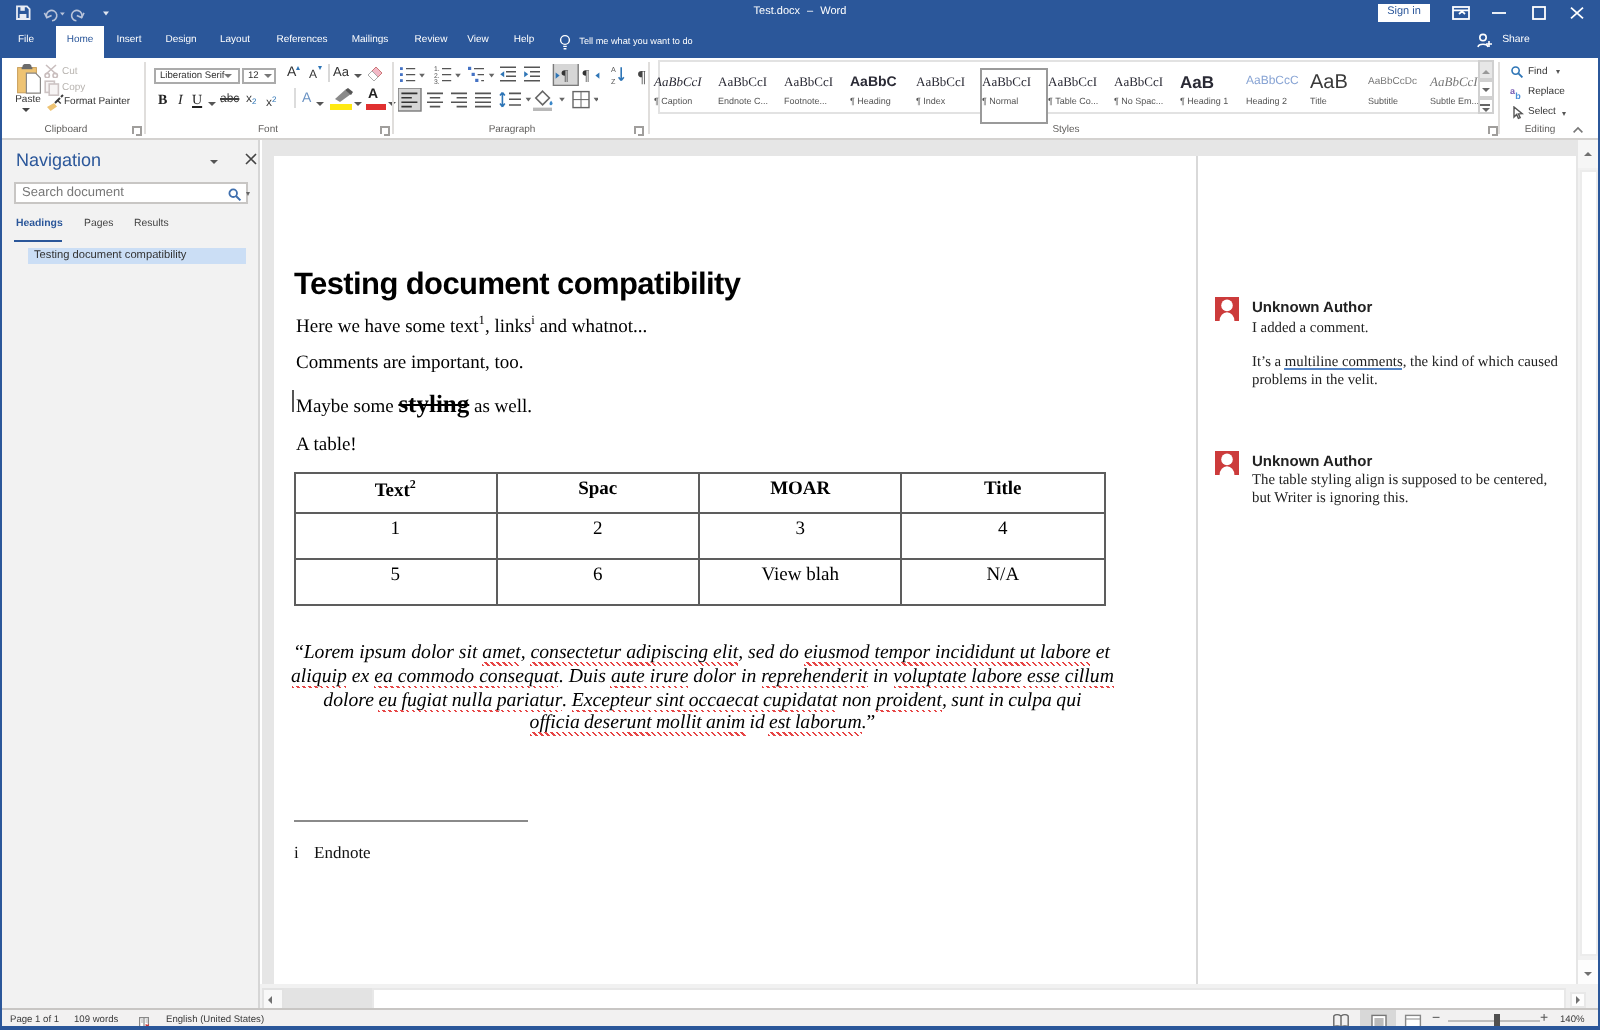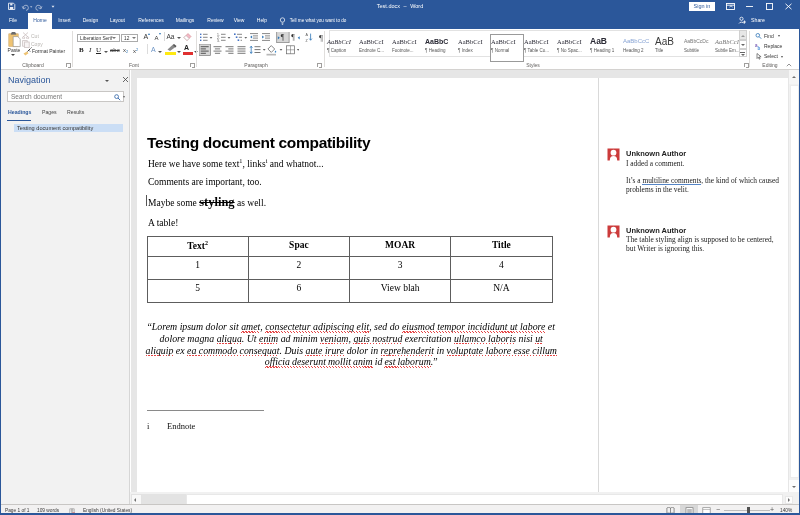--- a/index.html
+++ b/index.html
@@ -414,27 +414,27 @@
     <tr>
           <td>5</td>
           <td>6</td>
           <td>View blah</td>
           <td>N/A</td>
         </tr>
       </tbody>
     </table>
   <div class="abs serif" id="lorem">
       <span class="ll" id="ll1">“<i>Lorem ipsum dolor sit <span class="sq">amet</span>, <span class="sq">consectetur adipiscing elit</span>, sed do <span class="sq">eiusmod tempor incididunt ut labore</span> et</i></span>
-      <span class="ll" id="ll2"><i>dolore magna <span class="sq">aliqua</span>. Ut <span class="sq">enim</span> ad minim <span class="sq">veniam</span>, <span class="sq">quis nostrud</span> exercitation <span class="sq">ullamco laboris</span> nisi <span class="sq">ut</span></i></span>
       <span class="ll" id="ll3"><i><span class="sq">aliquip</span> ex <span class="sq">ea commodo consequat</span>. Duis <span class="sq">aute irure</span> dolor in <span class="sq">reprehenderit</span> in <span class="sq">voluptate labore esse cillum</span></i></span>
+      <span class="ll" id="ll4" style="word-spacing:-0.25px;"><i>dolore <span class="sq">eu fugiat nulla pariatur</span>. <span class="sq">Excepteur sint occaecat cupidatat</span> non <span class="sq">proident</span>, sunt in culpa qui</i></span>
       <span class="ll" id="ll5" style="word-spacing:-0.4px;"><i><span class="sq">officia deserunt mollit anim</span> id <span class="sq">est laborum</span>.</i>”</span>
     </div>
   <div class="abs" style="left:16px;top:339.5px;width:117px;height:1px;background:#8a8a8a;"></div>
   <div class="abs serif" style="left:16px;top:350.5px;font-size:8.5px;color:#111;">i</div>
-  <div class="abs serif" style="left:36px;top:350.5px;font-size:8.5px;color:#111;">Endnote</div>
+  <div class="abs serif" style="left:26px;top:350.5px;font-size:8.5px;color:#111;">Endnote</div>
 
   <svg class="abs" style="left:476px;top:78px" width="13" height="13" viewBox="0 0 13 13">
     <path d="M0.5 0.5 h12 v12 h-2.3 a3.7 4.4 0 0 0 -7.4 0 h-2.3 z" fill="#cc3b3b"></path>
     <circle cx="6.5" cy="4.7" r="2.9" fill="#fff"></circle>
   </svg>
   <div class="abs cauthor" style="left:495px;top:79px;">Unknown Author</div>
   <div class="abs serif ctext" style="left:495px;top:88.5px;">I added a comment.</div>
   <div class="abs serif ctext" style="left:495px;top:106px;">It’s a <span class="clink">multiline comments</span>, the kind of which caused</div>
   <div class="abs serif ctext" style="left:495px;top:115.2px;">problems in the velit.</div>
   <svg class="abs" style="left:476px;top:155px" width="13" height="13" viewBox="0 0 13 13">

